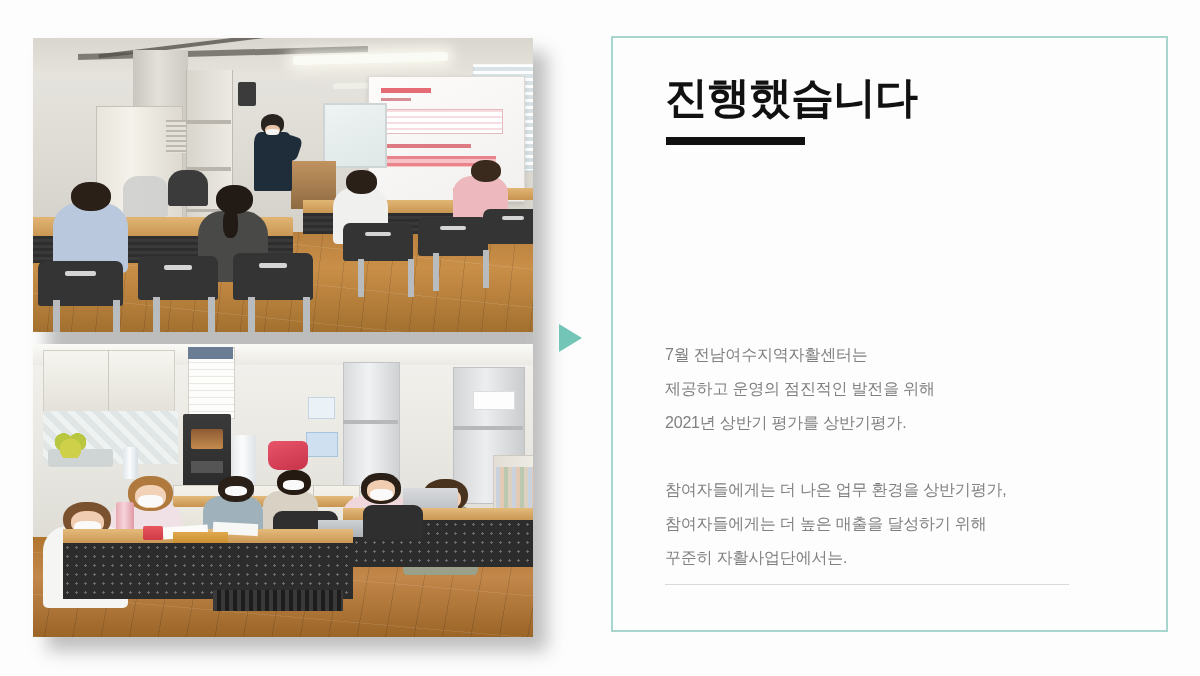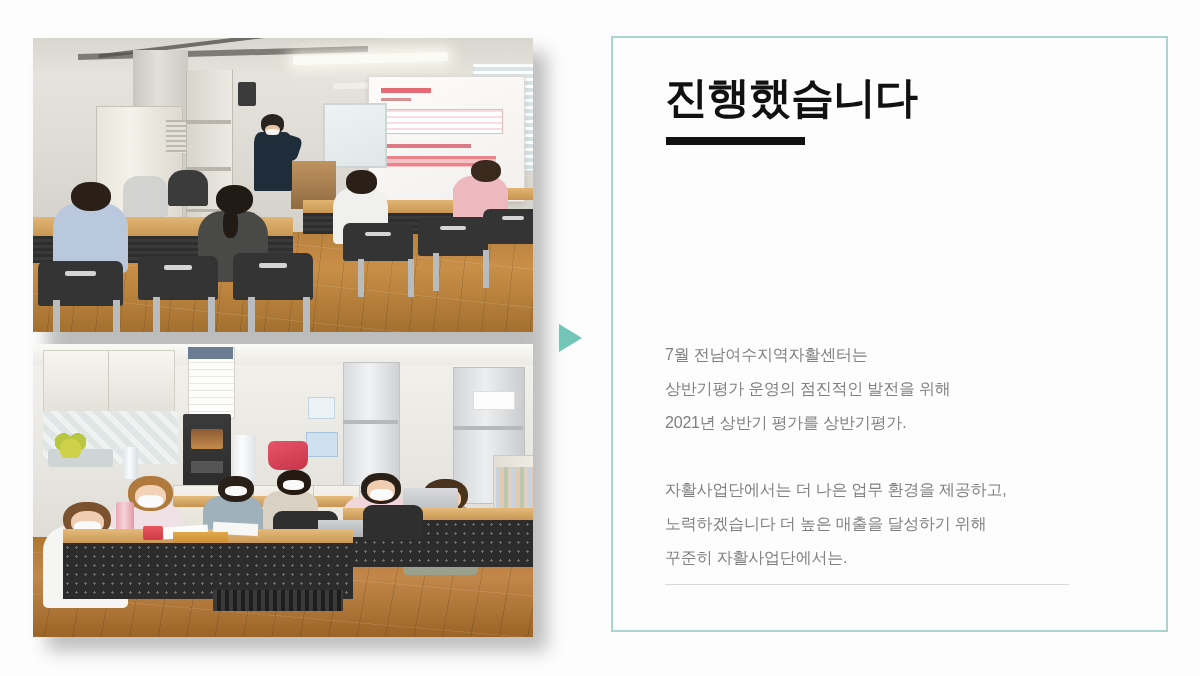--- a/index.html
+++ b/index.html
@@ -495,27 +495,27 @@
 
   <div class="panel">
 
     <div class="title">진행했습니다</div>
     <div class="title-rule"></div>
 
     <div class="body-block">
 
       <p class="para">
         <span class="line">7월 전남여수지역자활센터는</span>
-        <span class="line">상반기평가 운영의 점진적인 발전을 위해</span>
+        <span class="line">제공하고 운영의 점진적인 발전을 위해</span>
         <span class="line">2021년 상반기 평가를 상반기평가.</span>
       </p>
 
       <p class="para">
-        <span class="line">자활사업단에서는 더 나은 업무 환경을 제공하고,</span>
-        <span class="line">노력하겠습니다 더 높은 매출을 달성하기 위해</span>
+        <span class="line">참여자들에게는 더 나은 업무 환경을 상반기평가,</span>
+        <span class="line">참여자들에게는 더 높은 매출을 달성하기 위해</span>
         <span class="line">꾸준히 자활사업단에서는.</span>
       </p>
 
     </div>
 
     <div class="bottom-rule"></div>
   </div>
 
 </div>
 

